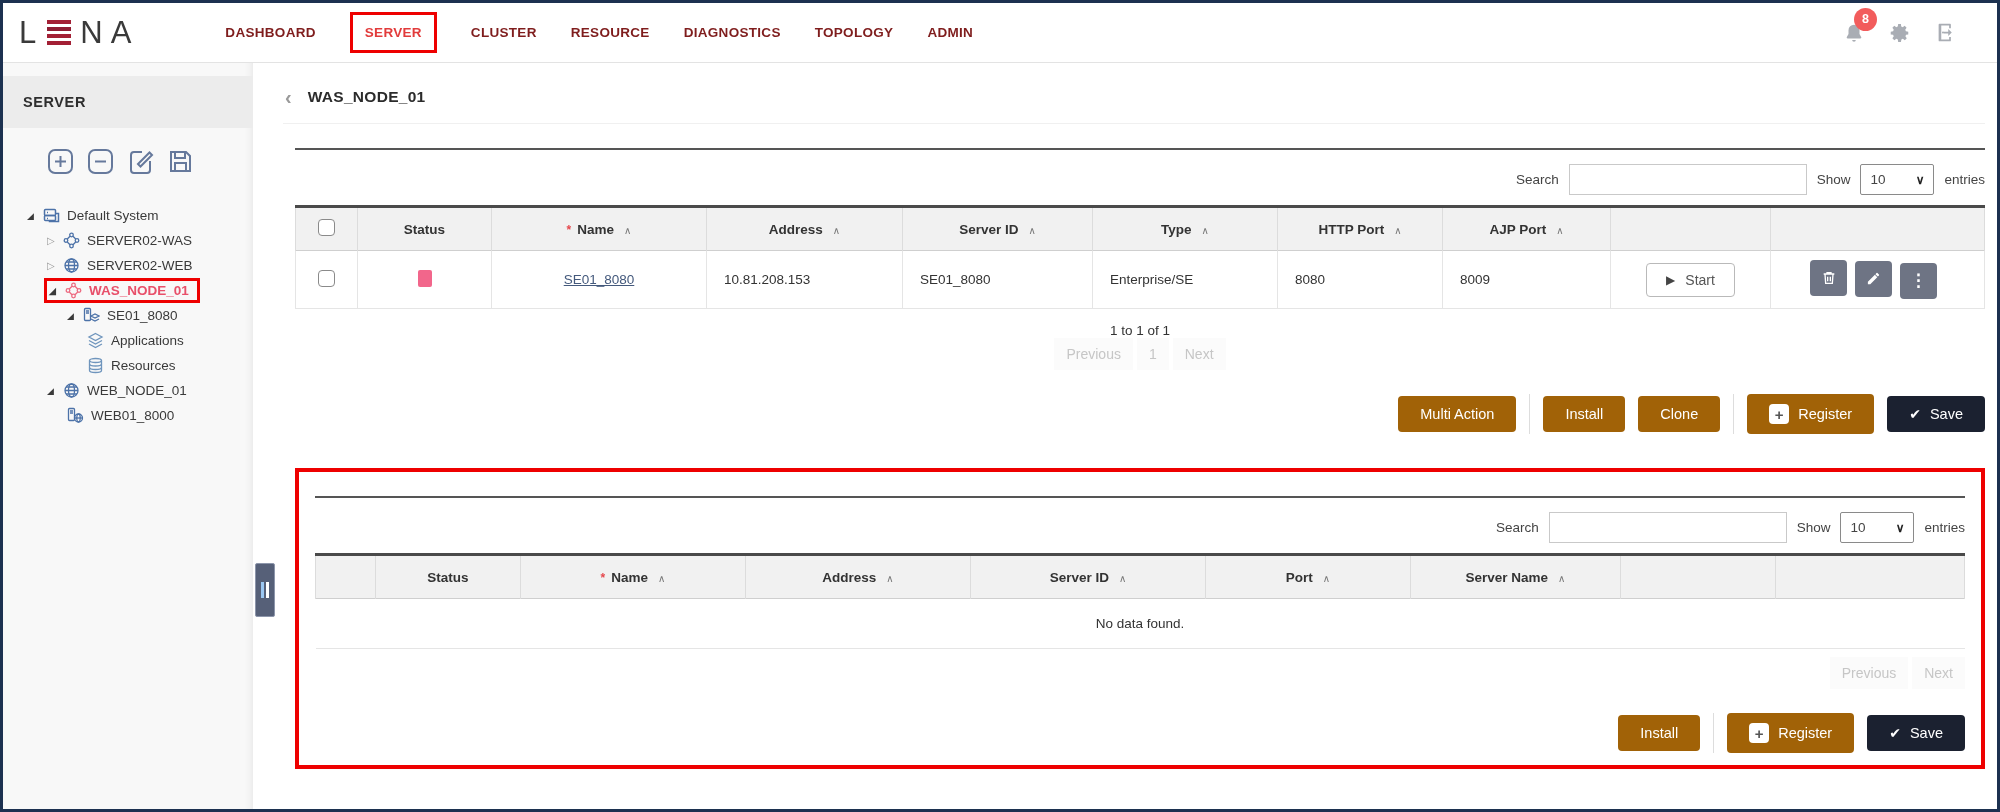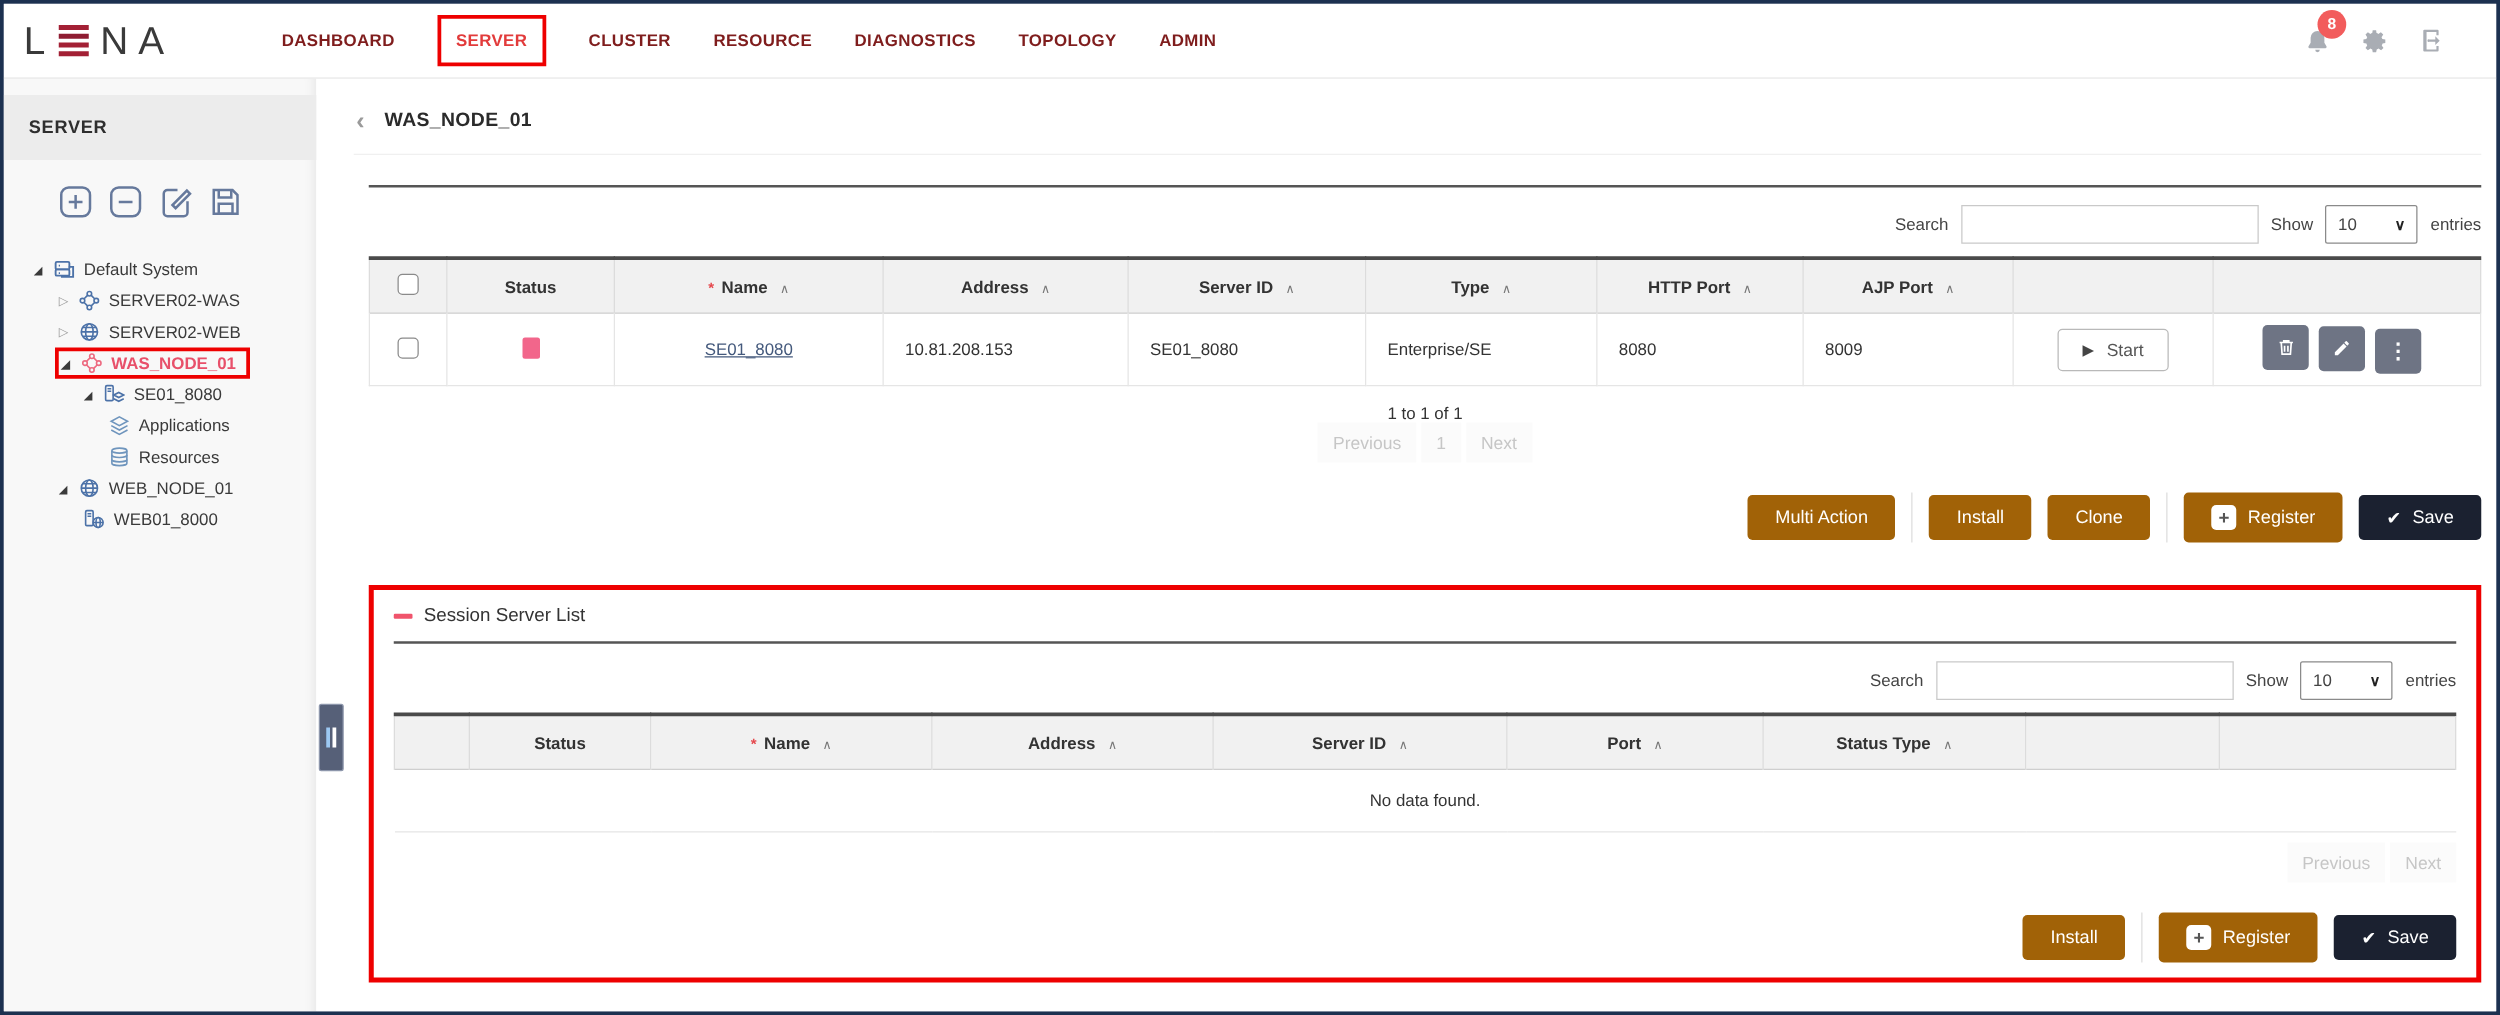--- a/index.html
+++ b/index.html
@@ -385,24 +385,20 @@
               <span>Register</span>
             </button>
             <button class="btn btn-dark">
               <span class="check">✔</span>
               <span>Save</span>
             </button>
           </div>
         </div>
 
         <div class="red-frame">
-          <div class="section-title">
-            <span class="dash"></span>
-            <span>Session Server List</span>
-          </div>
           <div class="title-line"></div>
 
           <div class="search-row">
             <span>Search</span>
             <input class="search-input" type="text" value="" style="">
             <span>Show</span>
             <span class="page-select">
               <span>10</span>
               <span class="chev">∨</span>
             </span>
@@ -422,21 +418,21 @@
                 <col>
             </colgroup>
             <thead>
               <tr>
                 <th></th>
                 <th><span>Status</span></th>
                 <th><span class="req">*</span><span>Name</span><span class="caret">∧</span></th>
                 <th><span>Address</span><span class="caret">∧</span></th>
                 <th><span>Server ID</span><span class="caret">∧</span></th>
                 <th><span>Port</span><span class="caret">∧</span></th>
-                <th><span>Status Type</span><span class="caret">∧</span></th>
+                <th><span>Server Name</span><span class="caret">∧</span></th>
                 <th></th>
                 <th></th>
               </tr>
             </thead>
             <tbody>
               <tr class="empty-row">
                 <td colspan="9">No data found.</td>
               </tr>
             </tbody>
           </table>

